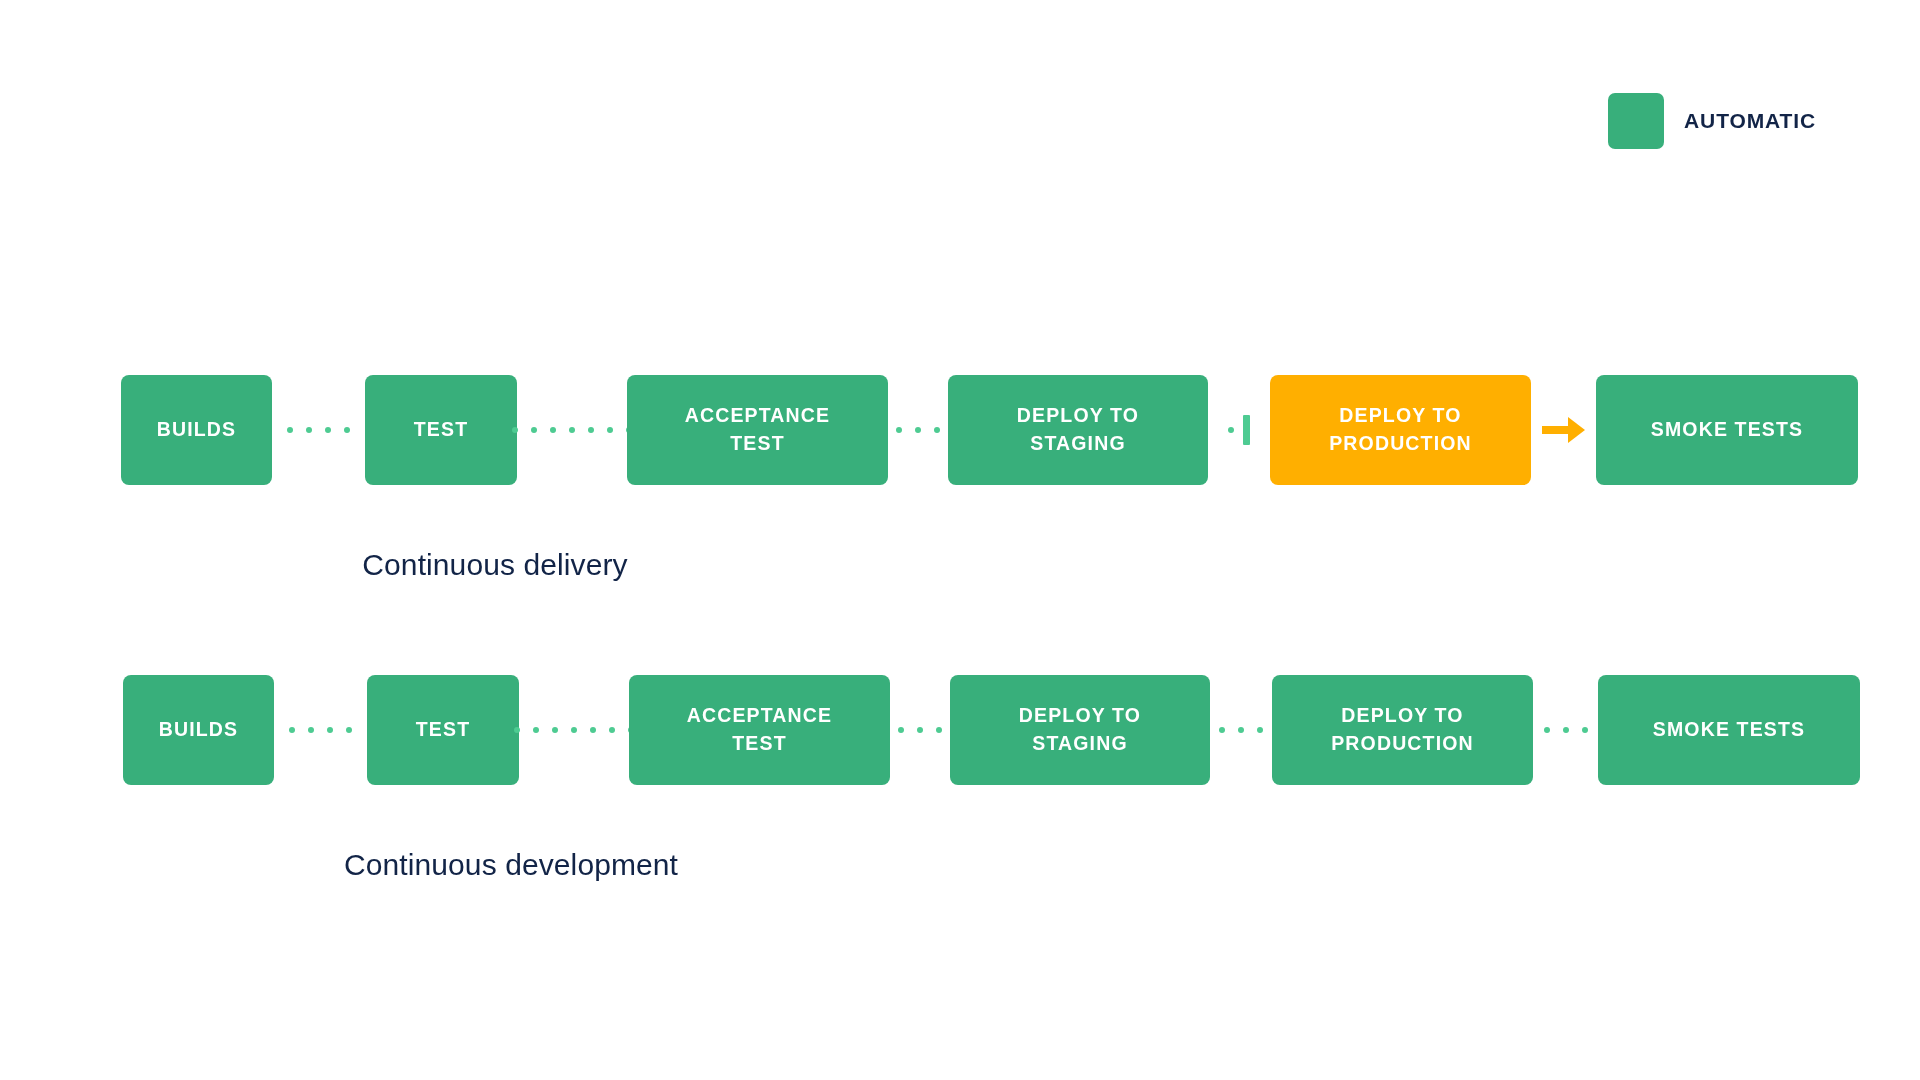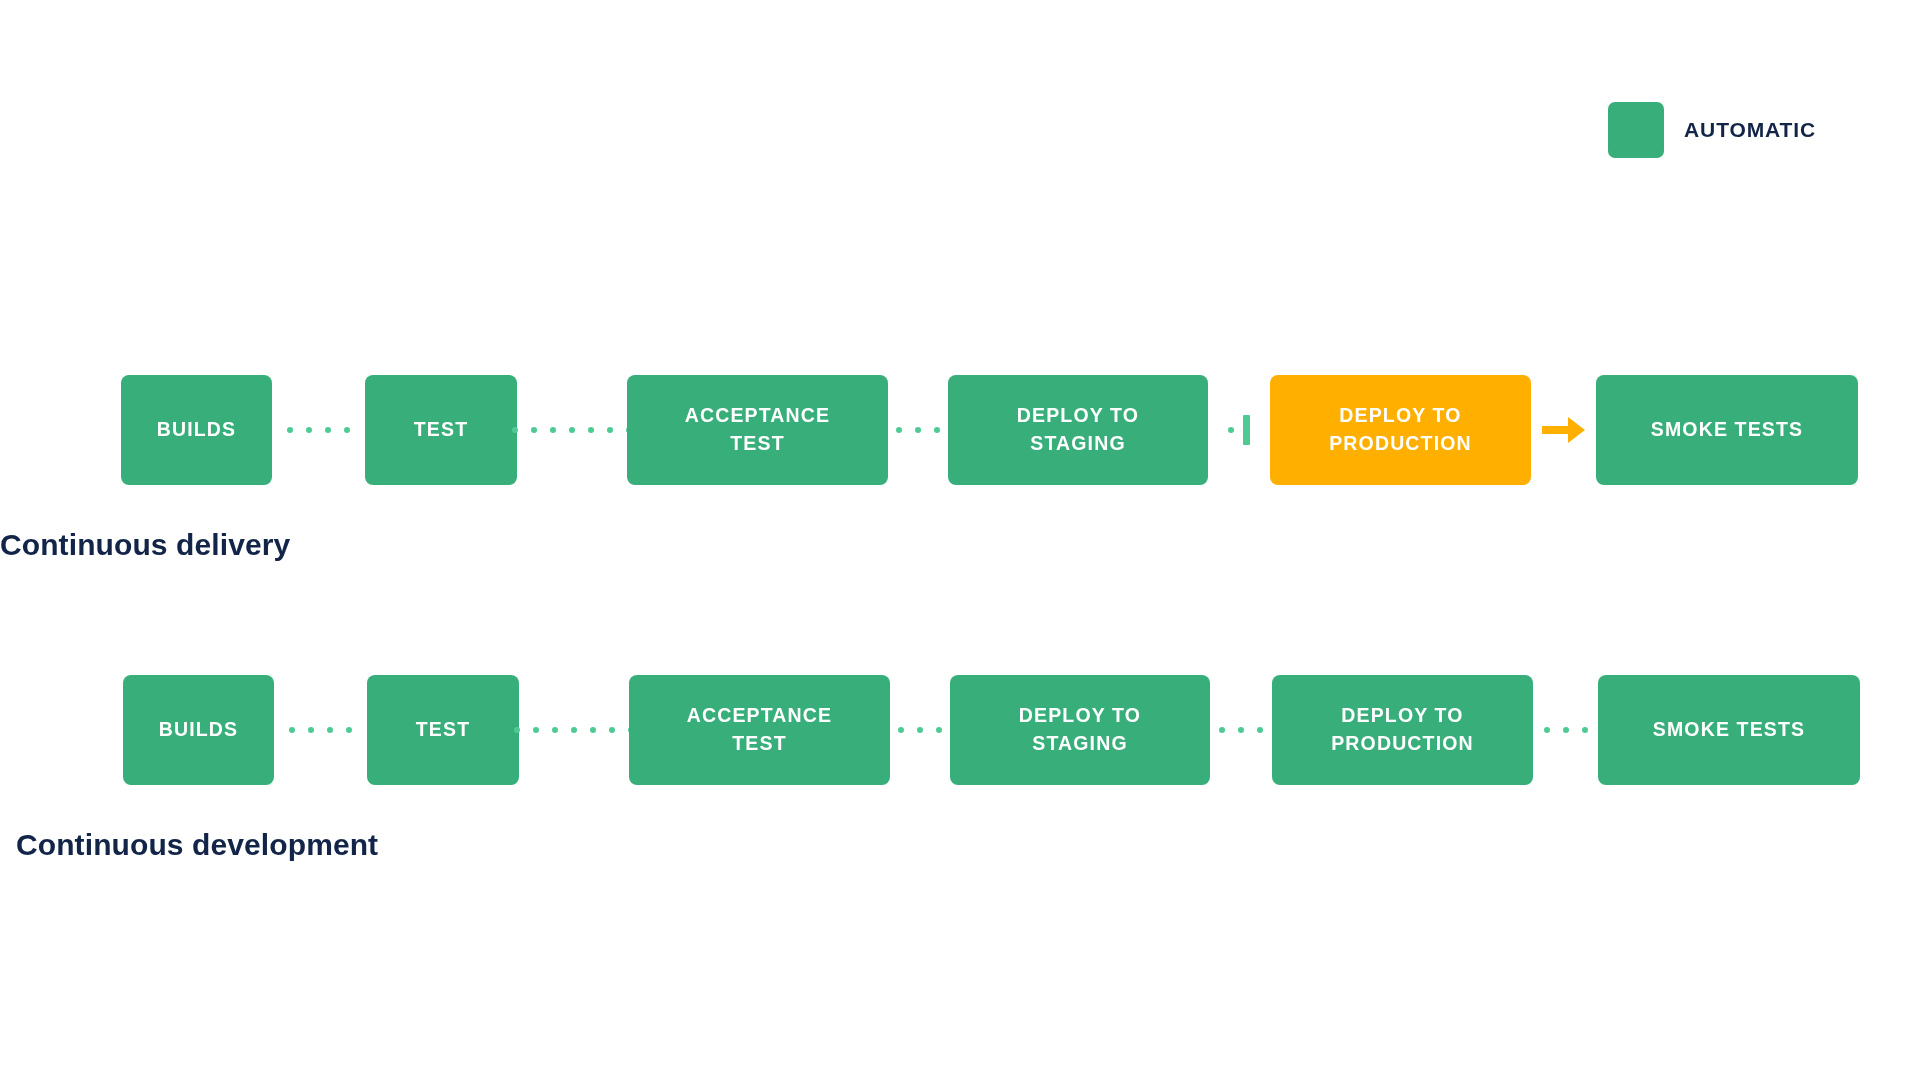--- a/index.html
+++ b/index.html
@@ -17,21 +17,21 @@
     position: relative;
     width: 1920px;
     height: 1080px;
     background: #ffffff;
   }
 
   
   .legend {
     position: absolute;
     left: 1608px;
-    top: 102px;
+    top: 93px;
     display: flex;
     flex-direction: column;
     gap: 26px;
   }
   .legend-row {
     display: flex;
     align-items: center;
     gap: 20px;
     height: 56px;
   }
@@ -116,25 +116,26 @@
     width: 0; height: 0;
     border-top: 13px solid transparent;
     border-bottom: 13px solid transparent;
     border-left: 17px solid #FFAF00;
   }
 
   
   .caption {
     position: absolute;
     width: 100%;
-    text-align: left;
+    text-align: center;
     font-size: 30px;
-    font-weight: 700;
+    font-weight: 400;
     color: #122447;
     letter-spacing: 0.1px;
+    margin-top: 20px;
   }
   #caption-delivery    { left: 0; top: 528px; padding-right: 930px; }
   #caption-development { left: 16px; top: 828px; padding-right: 930px; }
 </style>
 </head>
 <body>
 
 <div id="canvas">
 
   <div class="legend">

